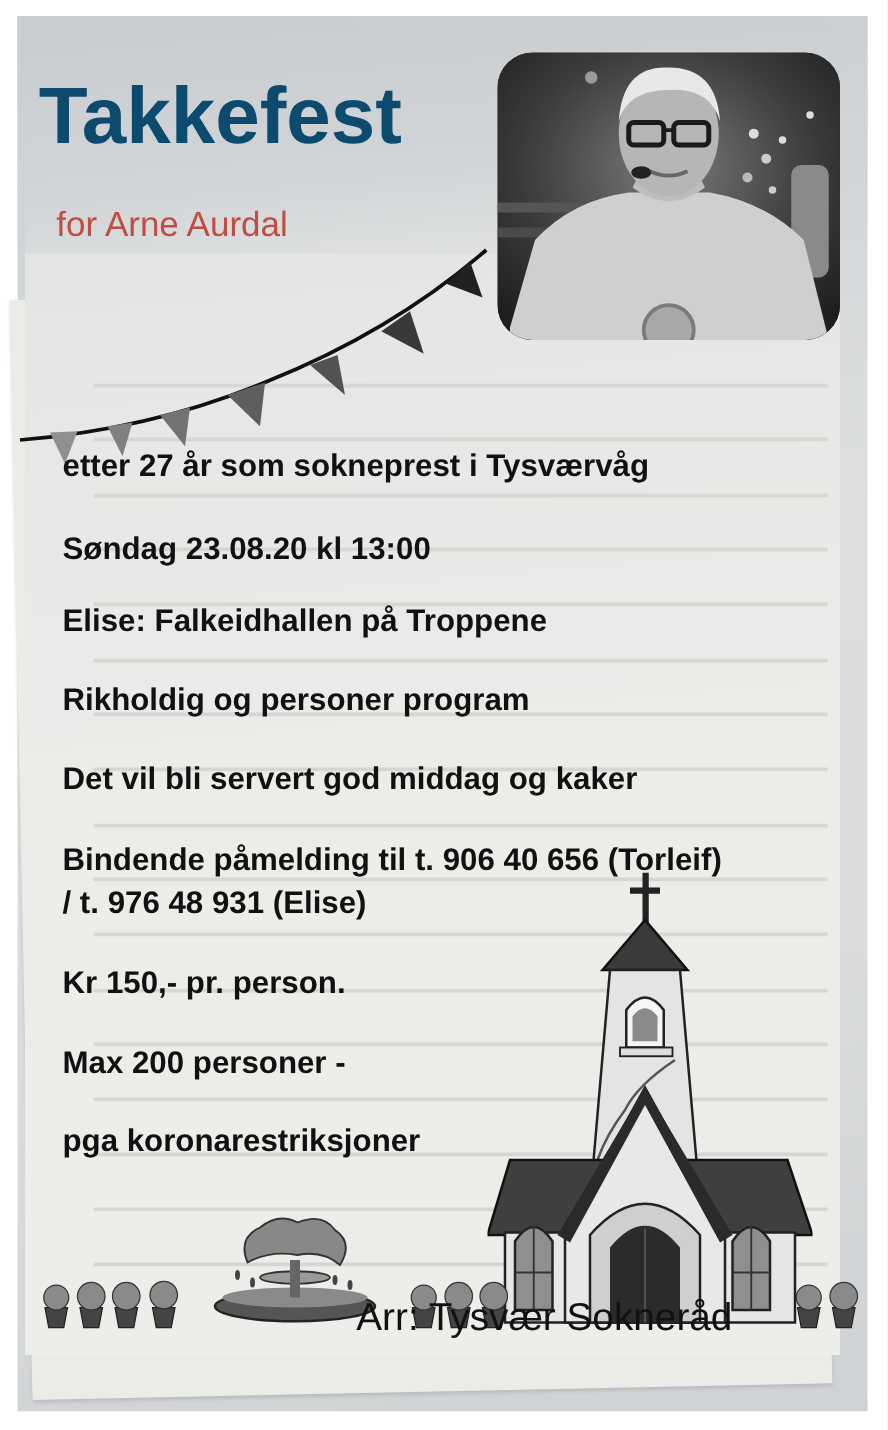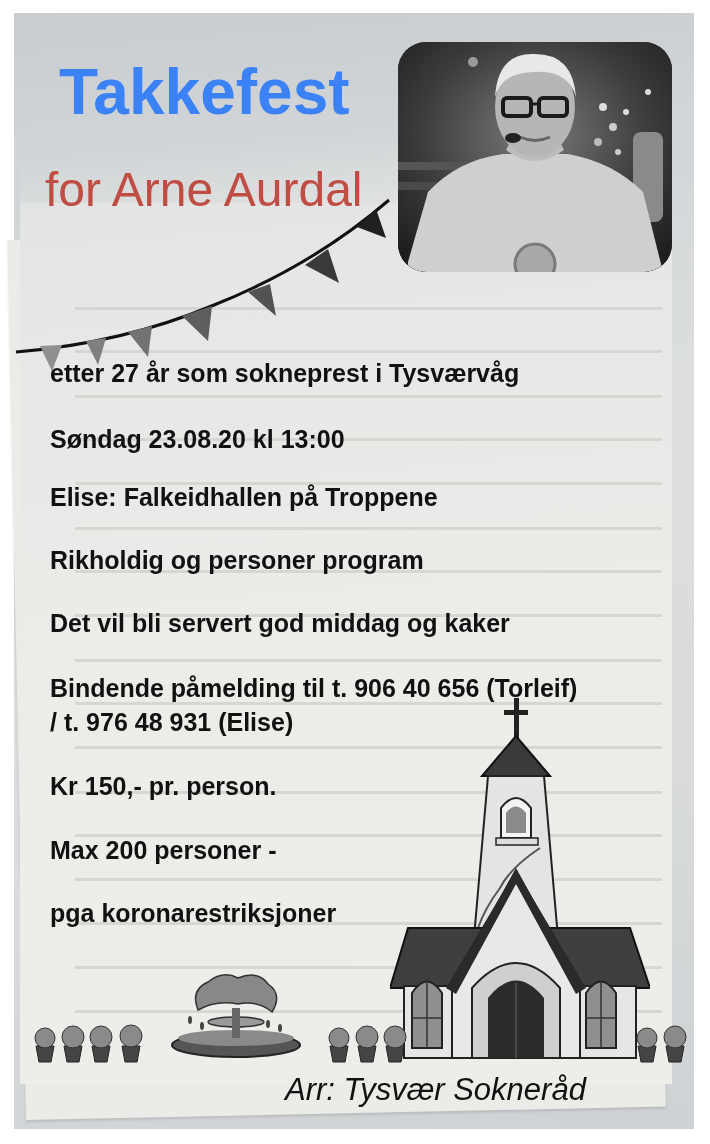--- a/index.html
+++ b/index.html
@@ -24,36 +24,36 @@
       clip-path: polygon(0 0, 100% 0, 100% 100%, 0 100%);
     }
     .top-swoosh {
       position:absolute; left:14px; top:13px; width:680px; height:190px;
       background:linear-gradient(175deg, #c8ccce 0%, #d2d5d7 60%, rgba(220,222,223,0) 100%);
     }
     .rule {
       position:absolute; left:75px; width:587px; height:3px; background:#d6d6d3;
     }
     .title {
-      position:absolute; left:31px; top:60px; color:#3b82f6; font-weight:bold;
-      font-size:64px; letter-spacing:0px; line-height:1;margin-left:28px;
+      position:absolute; left:31px; top:60px; color:#0c4a6e; font-weight:bold;
+      font-size:64px; letter-spacing:0px; line-height:1;
     }
     .subtitle {
-      position:absolute; left:45px; top:166px; color:#c04d43; font-size:48px; line-height:1;
+      position:absolute; left:45px; top:166px; color:#c04d43; font-size:28px; line-height:1;
     }
     .photo {
       position:absolute; left:398px; top:42px; width:274px; height:230px; border-radius:28px;
       overflow:hidden;
       background:radial-gradient(ellipse at 50% 40%, #6a6a6a 0%, #3a3a3a 55%, #222 100%);
     }
     .body-text {
       position:absolute; left:50px; font-size:25px; color:#111; line-height:1.25;font-weight:bold;
     }
     .signature {
-      position:absolute; left:285px; top:1072px; font-size:31px; font-style:italic; color:#111;
+      position:absolute; left:285px; top:1036px; font-size:31px; color:#111;
     }
     svg { display:block; }
   </style>
 </head>
 <body>
 
 <div class="backdrop"></div>
 <div class="paper-under"></div>
 <div class="paper"></div>
 <div class="top-swoosh"></div>

